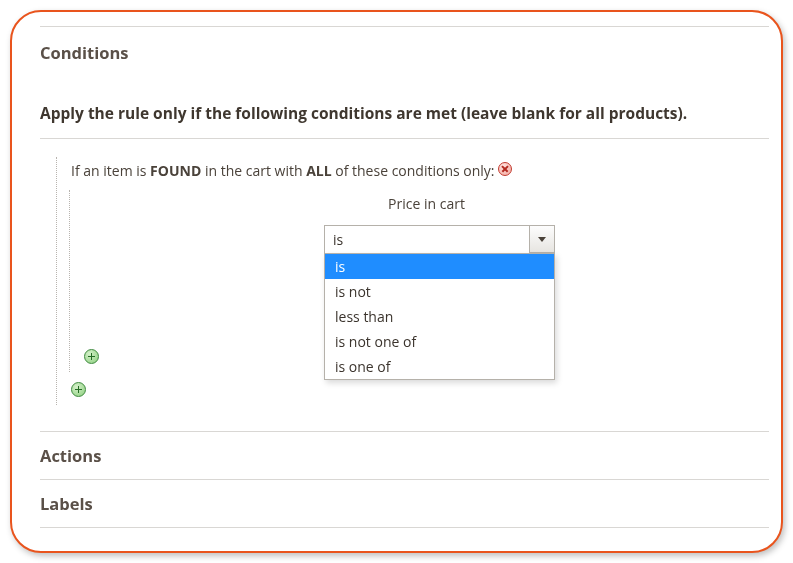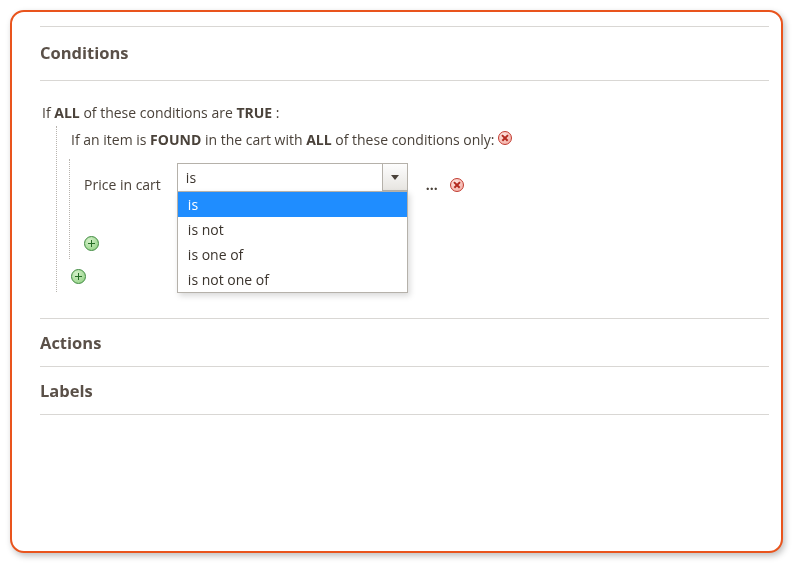--- a/index.html
+++ b/index.html
@@ -7,21 +7,21 @@
     margin: 0;
     padding: 10px;
     font-family: -apple-system, BlinkMacSystemFont, "Segoe UI", "Open Sans", sans-serif;
     background: #fff;
     color: #41362f;
   }
   .panel {
     width: 773px;
     height: 543px;
     border: 2px solid #e9541d;
-    border-radius: 14px;
+    border-radius: 31px;
     background: #fff;
     box-shadow: 2px 3px 6px rgba(0,0,0,0.25);
     padding: 14px 12px 0 28px;
     position: relative;
     overflow: hidden;
   }
   .hr { border: none; border-top: 1px solid #d9d7d4; margin: 0; }
   .section-title {
     font-size: 16.5px;
     font-weight: 700;
@@ -131,47 +131,46 @@
   .label-line { position:relative; z-index: 1; }
   .section-row { display:flex; align-items:center; min-height:44px; }
 </style>
 </head>
 <body>
 
 <div class="panel">
   <hr class="hr">
   <div class="section-title">Conditions</div>
 
+  <div class="rule-header">Apply the rule only if the following conditions are met (leave blank for all products).</div>
   <hr class="hr">
 
   <div class="cond-block">
 
-    <div class="cond-line label-line">
-      <span>If </span><span class="bold">ALL</span><span> of these conditions are </span><span class="bold">TRUE</span><span> :</span>
-    </div>
 
     <div class="cond-indent-1">
 
       <div class="cond-line label-line">
         <span>If an item is </span><span class="bold">FOUND</span><span> in the cart with </span><span class="bold">ALL</span><span> of these conditions only: </span><span class="del-btn"></span>
       </div>
 
       <div class="cond-indent-2">
 
-        <div class="cond-line space-top label-line" style="display:flex;align-items:center;gap:6px;">
+        <div class="cond-line space-top label-line" style="display:flex;align-items:center;gap:6px;flex-direction:column;">
           <span>Price in cart</span>
           <span style="width:4px;"></span>
           <span class="select-box">
             <div class="select-value">is</div>
             <div class="select-caret"></div>
             <div class="dropdown" id="dropdown">
                 <div class="opt sel">is</div>
                 <div class="opt">is not</div>
+                <div class="opt">less than</div>
+                <div class="opt">is not one of</div>
                 <div class="opt">is one of</div>
-                <div class="opt">is not one of</div>
               </div>
           </span>
           <span style="width:26px;"></span>
           <span class="ellipsis">...</span>
           <span class="del-btn"></span>
         </div>
 
         <div class="cond-line space-top2">
           <span class="add-btn"></span>
         </div>

